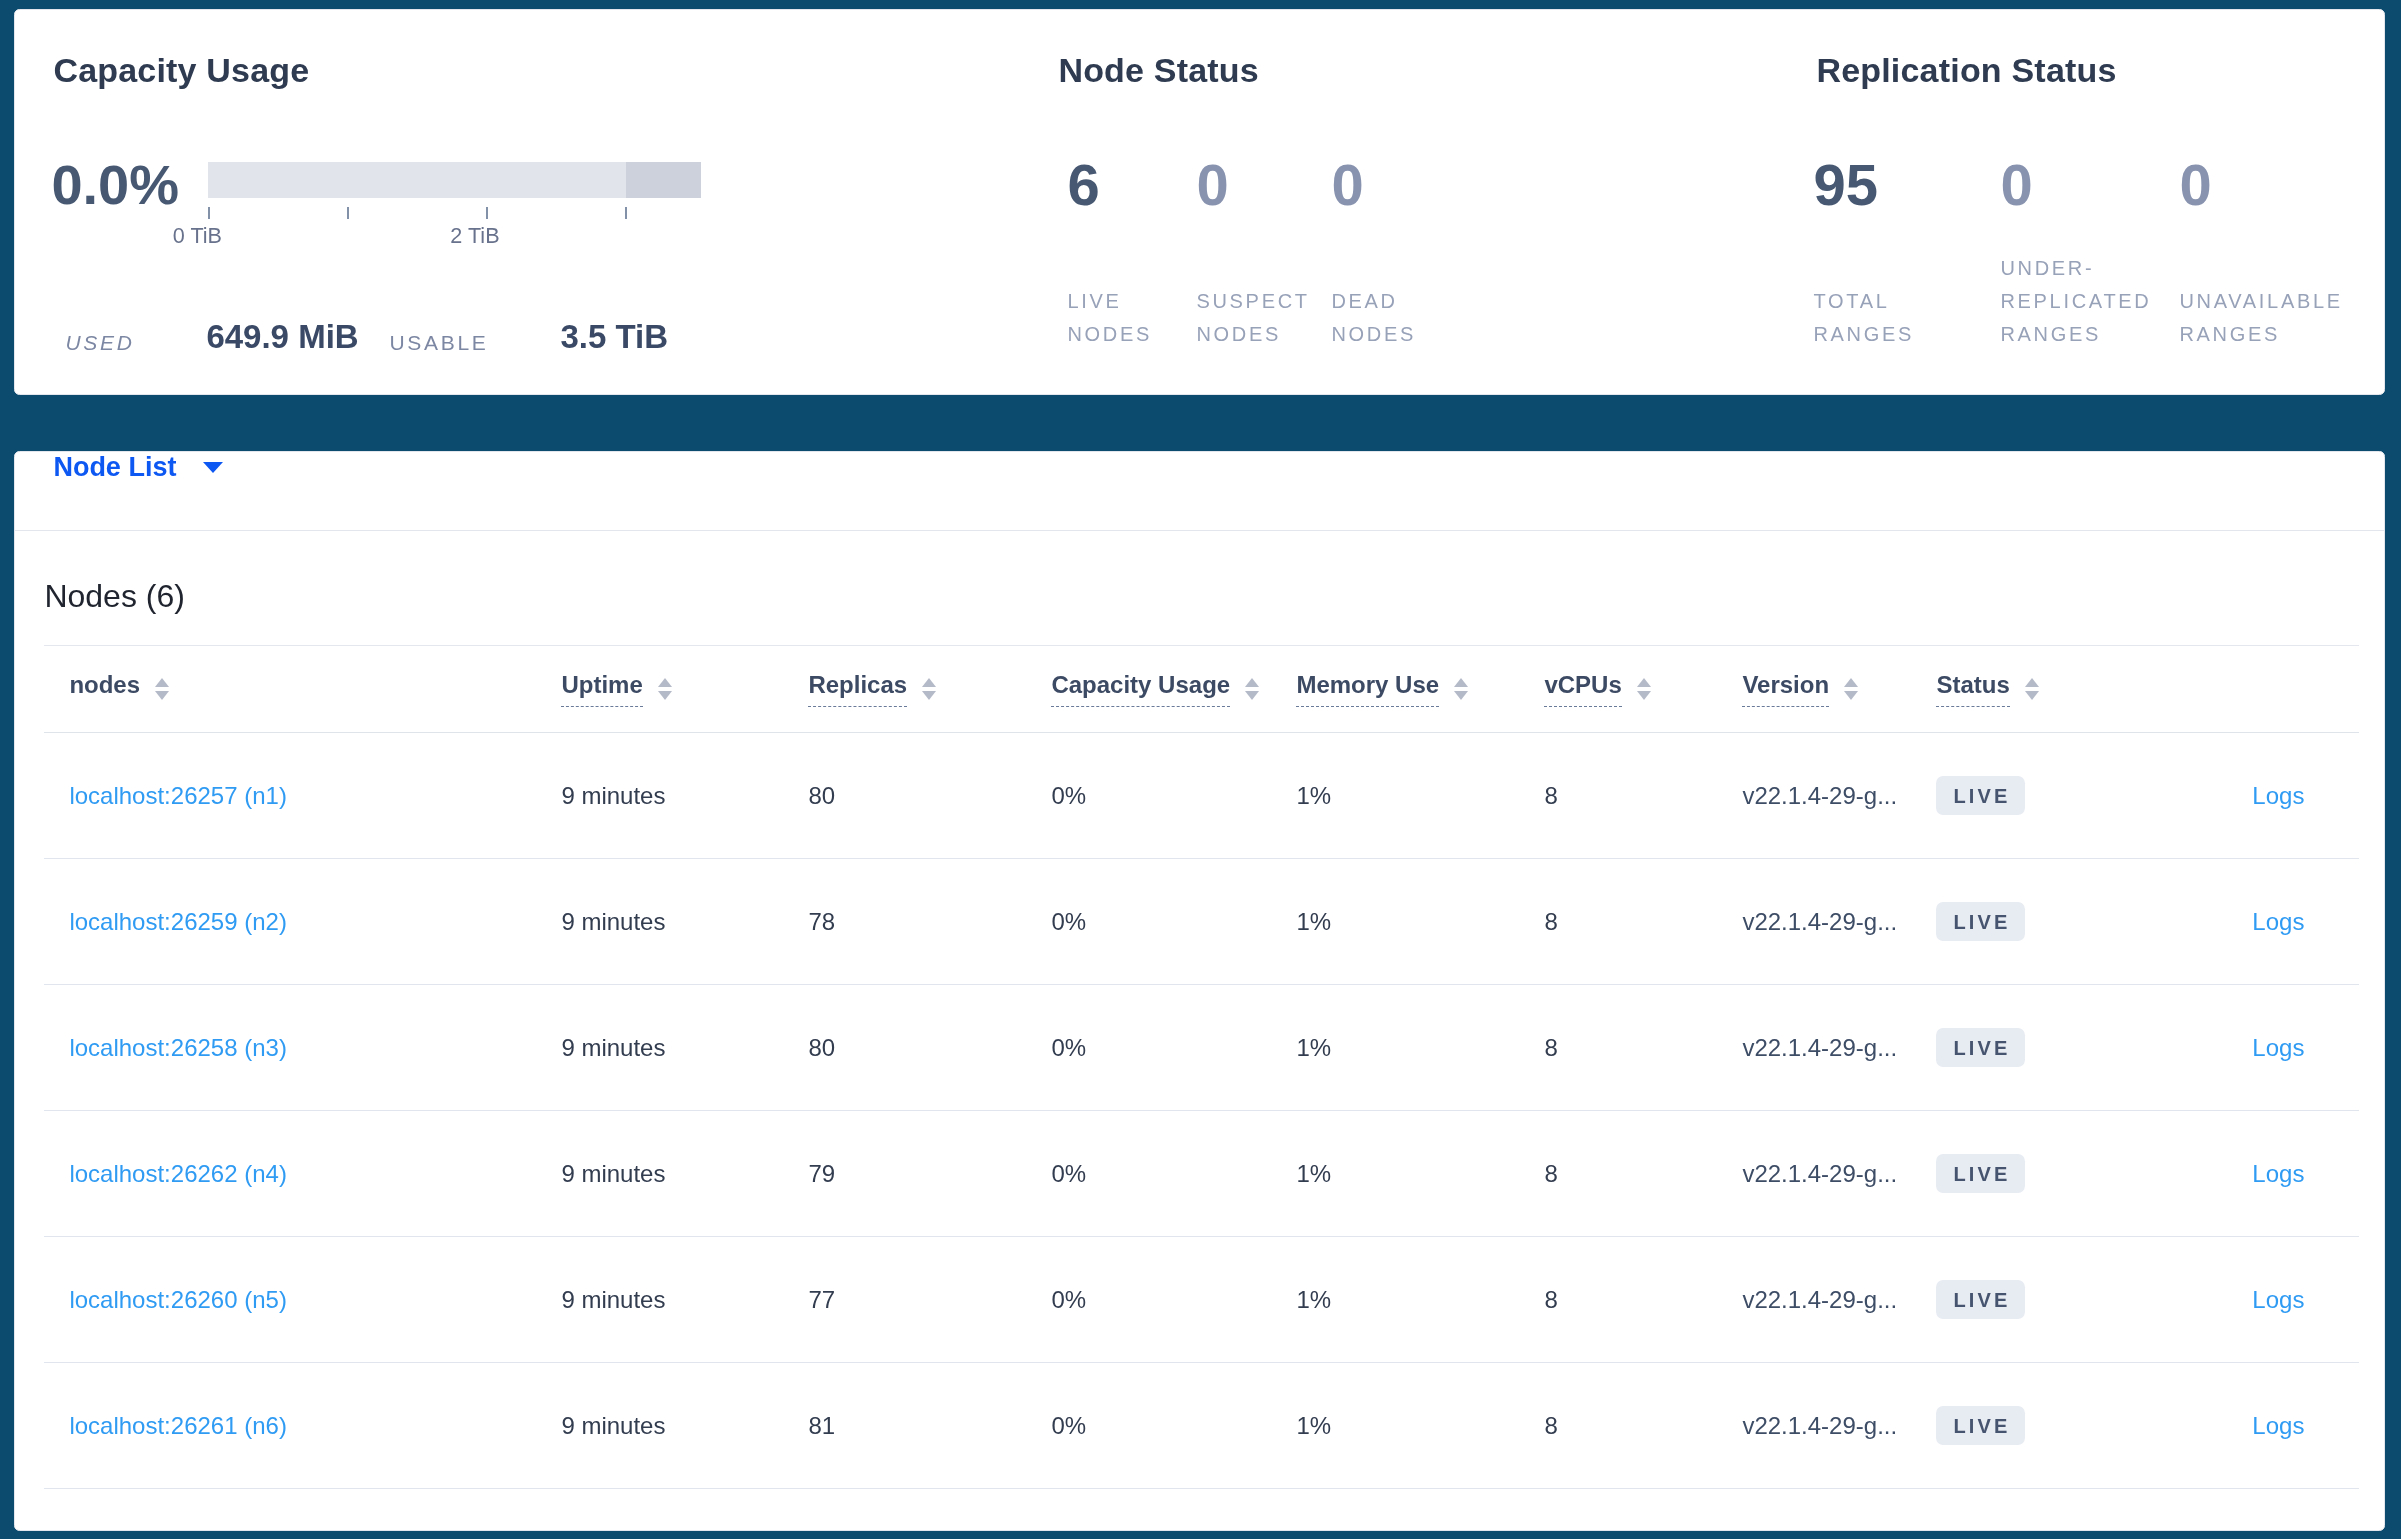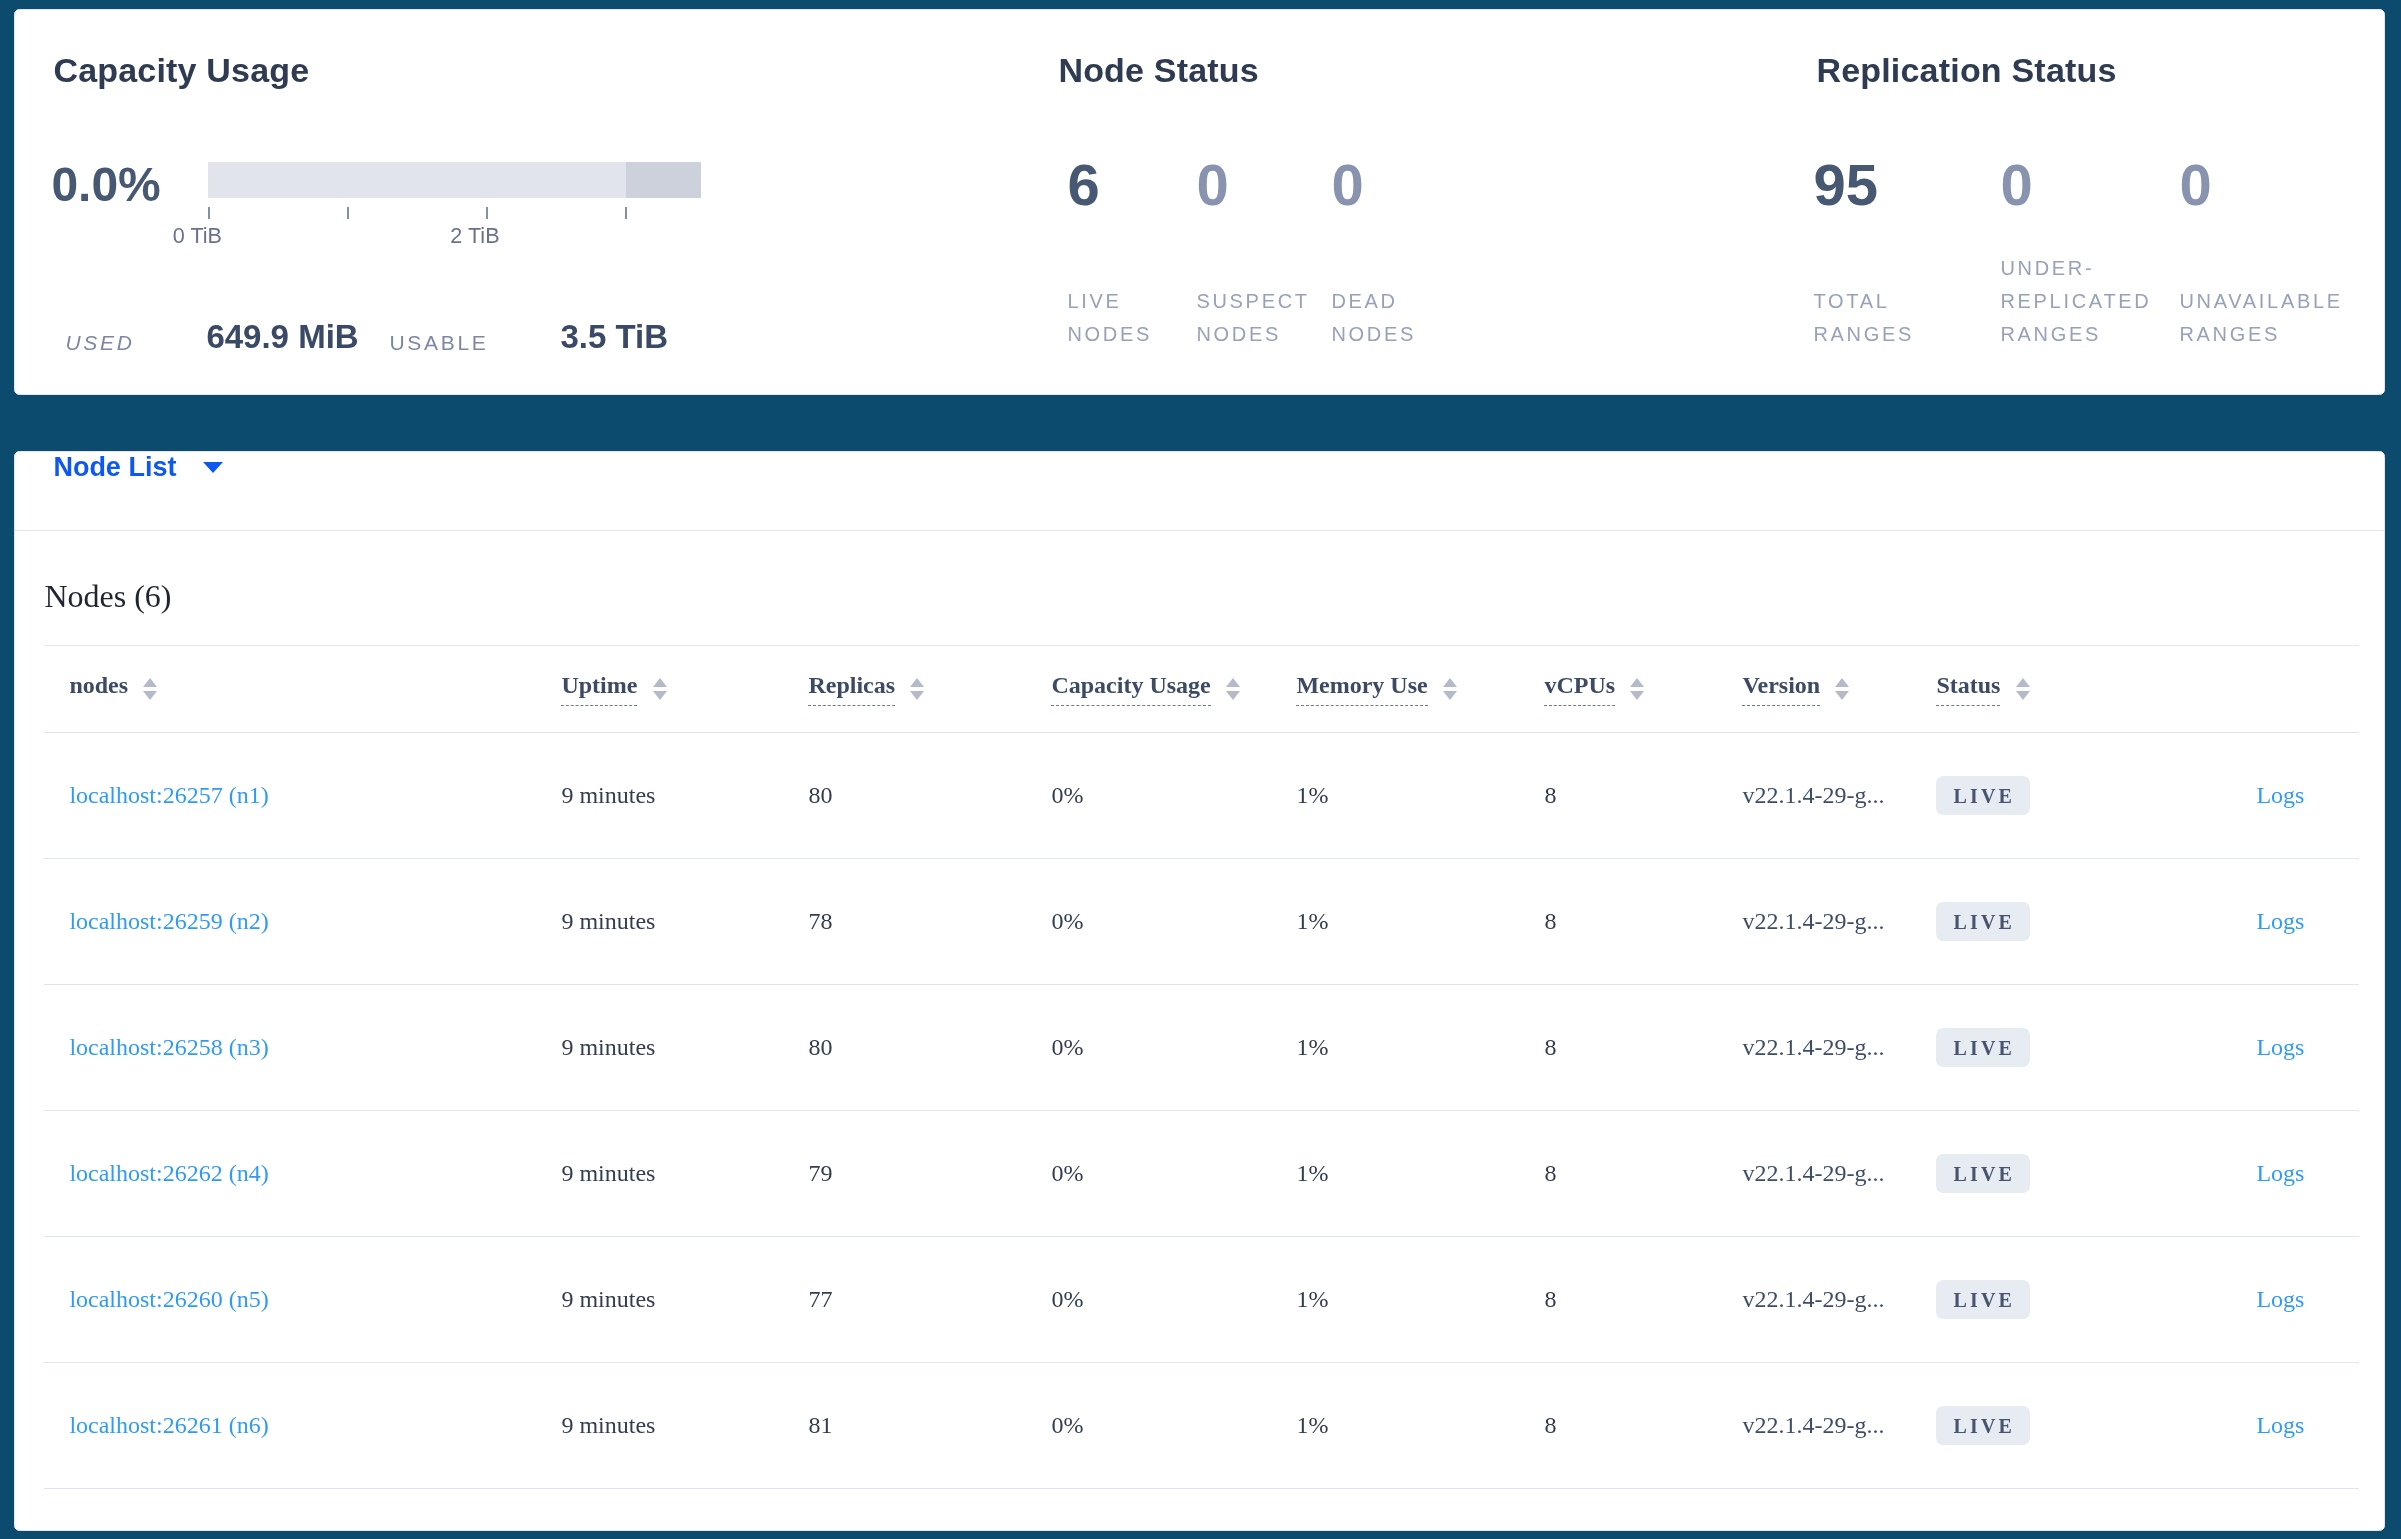--- a/index.html
+++ b/index.html
@@ -18,21 +18,21 @@
   .summary-card { left:14.4px; top:9px; width:2371px; height:386px; }
   .sec-title {
     position:absolute; top:41px; font-size:34px; font-weight:600;
     color:#2e3b50; letter-spacing:0.2px; white-space:nowrap;
   }
   .cap-title  { left:38px; }
   .node-title { left:1043px; }
   .repl-title { left:1801px; }
 
   .cap-pct {
-    position:absolute; left:36px; top:139px; font-size:48px; line-height:72px;
+    position:absolute; left:36px; top:139px; font-size:56px; line-height:72px;
     font-weight:700; color:#475872; white-space:nowrap;
   }
   .cap-bar {
     position:absolute; left:193px; top:152px; width:493px; height:36px;
     display:flex; overflow:hidden;
   }
   .bar-seg { height:100%; }
   .bar-seg.usable { background:var(--bar-usable,#e2e4ec); }
   .bar-seg.other  { background:var(--bar-other,#cdd1dc); }
   .cap-ticks { position:absolute; left:193px; top:197px; width:493px; height:12.6px; }
@@ -82,21 +82,21 @@
     margin-left:38px; display:inline-flex; align-items:center;
     color:var(--accent,#0d57f2); font-size:27px; font-weight:600; cursor:pointer;
     white-space:nowrap;
   }
   .caret-down {
     margin-left:27px; width:0; height:0;
     border-left:10px solid transparent; border-right:10px solid transparent;
     border-top:11.7px solid var(--accent,#0d57f2);
   }
   
-  .table-panel { left:14.4px; top:530px; width:2371px; height:1001px; border-radius:0 0 5.4px 5.4px;font-family:Liberation Serif, serif; }
+  .table-panel { left:14.4px; top:530px; width:2371px; height:1001px; border-radius:0 0 5.4px 5.4px; }
   .panel-title {
     position:absolute; left:29px; top:47px; font-size:32px; color:#1f242e;
     white-space:nowrap;
   }
   .ntable {
     position:absolute; left:29px; top:114px; width:2315px;
     border-top:0.9px solid #e4e7ee;
   }
   .tgrid {
     display:grid;

